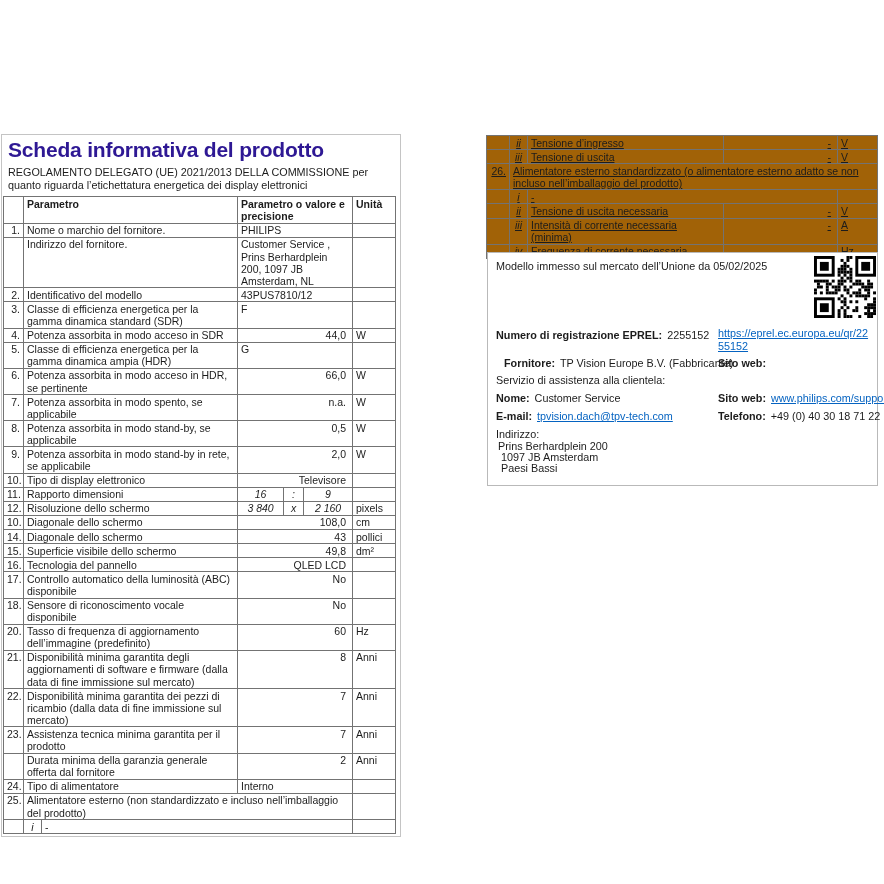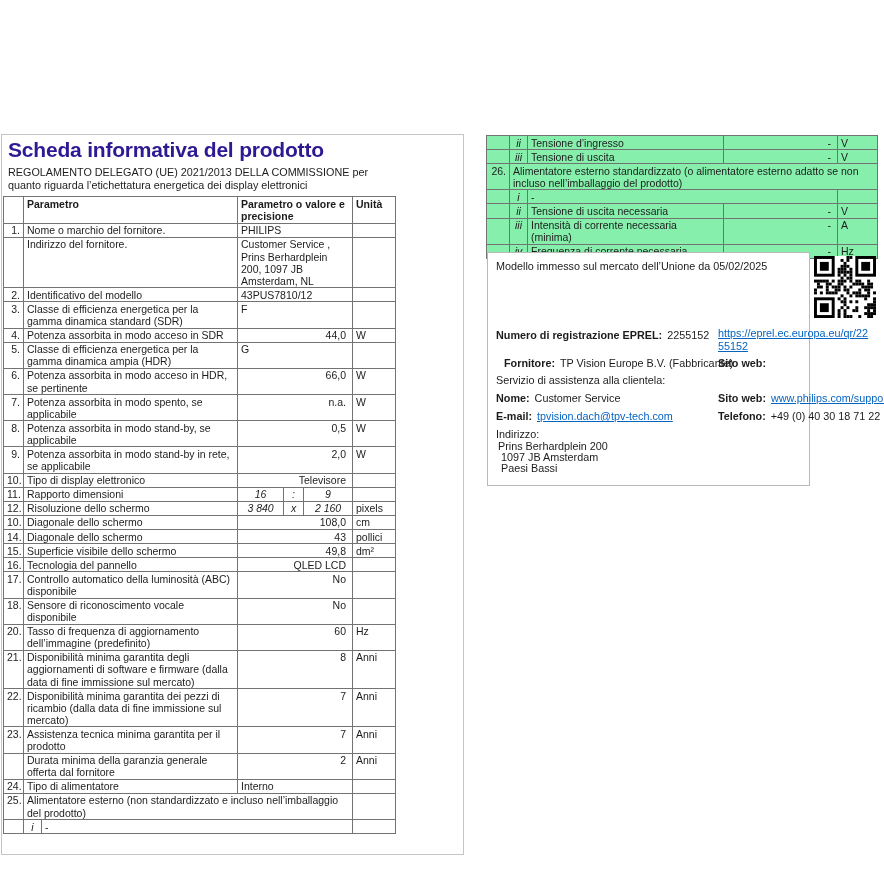--- a/index.html
+++ b/index.html
@@ -10,23 +10,23 @@
     --text:#1c1c1c;
   }
   html,body{margin:0;padding:0;}
   body{
     width:884px;height:884px;position:relative;background:#ffffff;
     font-family:"Liberation Sans","DejaVu Sans",sans-serif;
     font-size:10.8px;color:var(--text);
   }
   
   .frame{
-    position:absolute;left:1px;top:134px;width:463px;
+    position:absolute;left:1px;top:134px;width:400px;
     border:1px solid var(--frame);
-    padding-bottom:20px;box-sizing:border-box;background:#fff;
+    padding-bottom:2px;box-sizing:border-box;background:#fff;
   }
   .title{
     margin:3px 0 0 6px;font-size:21px;line-height:24px;font-weight:bold;
     color:var(--title-color);letter-spacing:-0.2px;
   }
   .subtitle{
     margin:4px 6px 0 6px;width:386px;line-height:12.6px;
   }
   table.ptable{
     border-collapse:collapse;table-layout:fixed;
@@ -40,29 +40,29 @@
   table.ptable th{text-align:left;font-weight:bold;padding-top:1px;}
   td.num{text-align:right;padding-right:3px;padding-left:1px;white-space:nowrap;}
   td.sub{font-style:italic;text-align:center;padding-left:1px;padding-right:1px;}
   td.val.r{text-align:right;padding-right:6px;}
   td.val.l{text-align:left;}
   td.ctr{text-align:center;font-style:italic;}
   td.unit{text-align:left;padding-left:4px;}
   
   table.rtable{
     position:absolute;left:486px;top:135px;width:391px;
-    border-collapse:collapse;table-layout:fixed;background:#86efac;
+    border-collapse:collapse;table-layout:fixed;background:#a16207;text-decoration:underline;
   }
   table.rtable td{
     border:1px solid var(--grid);
     padding:0.5px 3px;vertical-align:top;line-height:12.1px;
     font-size:10.5px;overflow:hidden;
   }
   .infobox{
-    position:absolute;left:487px;top:252px;width:323px;height:234px;
+    position:absolute;left:487px;top:252px;width:391px;height:234px;
     border:1px solid #b9b9b9;box-sizing:border-box;background:#fff;
   }
   .ib{position:absolute;white-space:nowrap;line-height:12.5px;}
   .ib .b{font-weight:bold;}
   .ib .v{margin-left:5px;}
   a.link{color:var(--link-color);text-decoration:underline;cursor:pointer;}
   .linkblock{
     position:absolute;display:block;width:152px;white-space:normal;
     word-break:break-all;line-height:13px;color:var(--link-color);
     text-decoration:underline;cursor:pointer;

